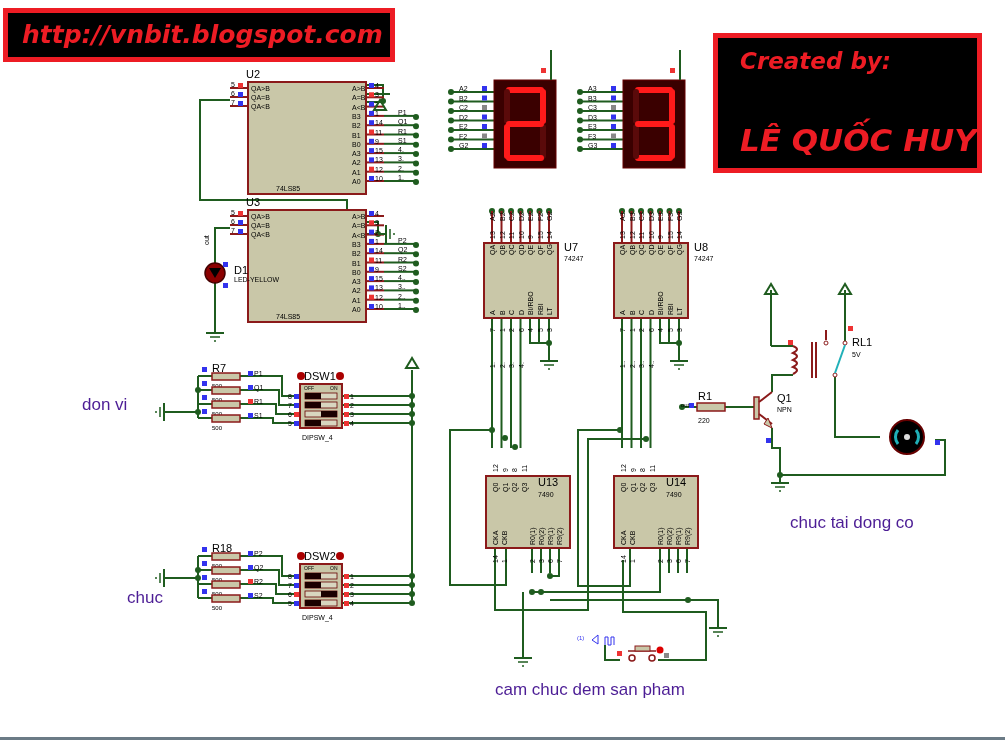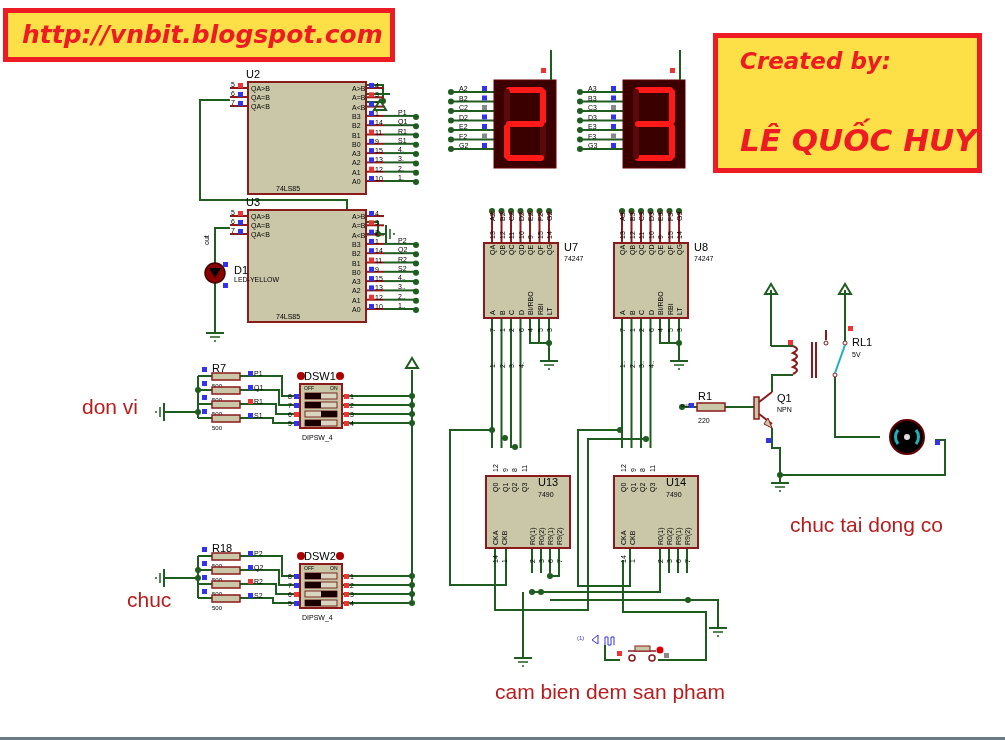--- a/index.html
+++ b/index.html
@@ -1,23 +1,23 @@
 <!DOCTYPE html>
 <html><head>
 <meta charset="utf-8">
 <style>
   html, body { margin: 0; padding: 0; background: #ffffff; }
   body { width: 1005px; height: 740px; position: relative; overflow: hidden; font-family: "Liberation Sans", sans-serif; }
   #canvas { position: absolute; left: 0; top: 0; }
-  .banner { position: absolute; border: 5px solid #ed1c24; background: #fde047; color: #ed1c24; font-family: "DejaVu Sans", sans-serif; font-style: italic; font-weight: bold; box-sizing: border-box; }
+  .banner { position: absolute; border: 5px solid #ed1c24; background: #000000; color: #ed1c24; font-family: "DejaVu Sans", sans-serif; font-style: italic; font-weight: bold; box-sizing: border-box; }
   #url-banner { left: 3px; top: 8px; width: 392px; height: 54px; font-size: 25px; line-height: 44px; padding-left: 14px; letter-spacing: 0px; }
   #credit-box { left: 713px; top: 33px; width: 269px; height: 140px; }
   #credit-box .l1 { position: absolute; left: 22px; top: 10px; font-size: 23px; }
   #credit-box .l2 { position: absolute; left: 22px; top: 84px; font-size: 31px; }
-  .note { position: absolute; color: #b91c1c; font-family: "Liberation Sans", sans-serif; font-size: 21px; }
+  .note { position: absolute; color: #4c1d95; font-family: "Liberation Sans", sans-serif; font-size: 17px; }
   #bottom-bar { position: absolute; left: 0; top: 737px; width: 1005px; height: 3px; background: #6b7b86; }
   svg text { font-family: "Liberation Sans", sans-serif; }
 </style>
 </head>
 <body>
 
 <svg id="canvas" width="1005" height="740" viewBox="0 0 1005 740" xmlns="http://www.w3.org/2000/svg">
   <g id="wires">
       <polyline points="384,115.9 416,115.9" fill="none" stroke="#1f5c1f" stroke-width="2"></polyline>
       <circle cx="416" cy="116.9" r="3" fill="#1f5c1f"></circle>
@@ -744,15 +744,15 @@
   <span>http://vnbit.blogspot.com</span>
 </div>
 <div id="credit-box" class="banner">
   <div class="l1">Created by:</div>
   <div class="l2">LÊ QUỐC HUY</div>
 </div>
 
 <div class="note" style="left:82px;top:395px;">don vi</div>
 <div class="note" style="left:118px;top:588px;margin-left:9px;">chuc</div>
 <div class="note" style="left:790px;top:513px;">chuc tai dong co</div>
-<div class="note" style="left:495px;top:680px;">cam bien dem san pham</div>
+<div class="note" style="left:495px;top:680px;">cam chuc dem san pham</div>
 
 <div id="bottom-bar"></div>
 
 </body></html>

